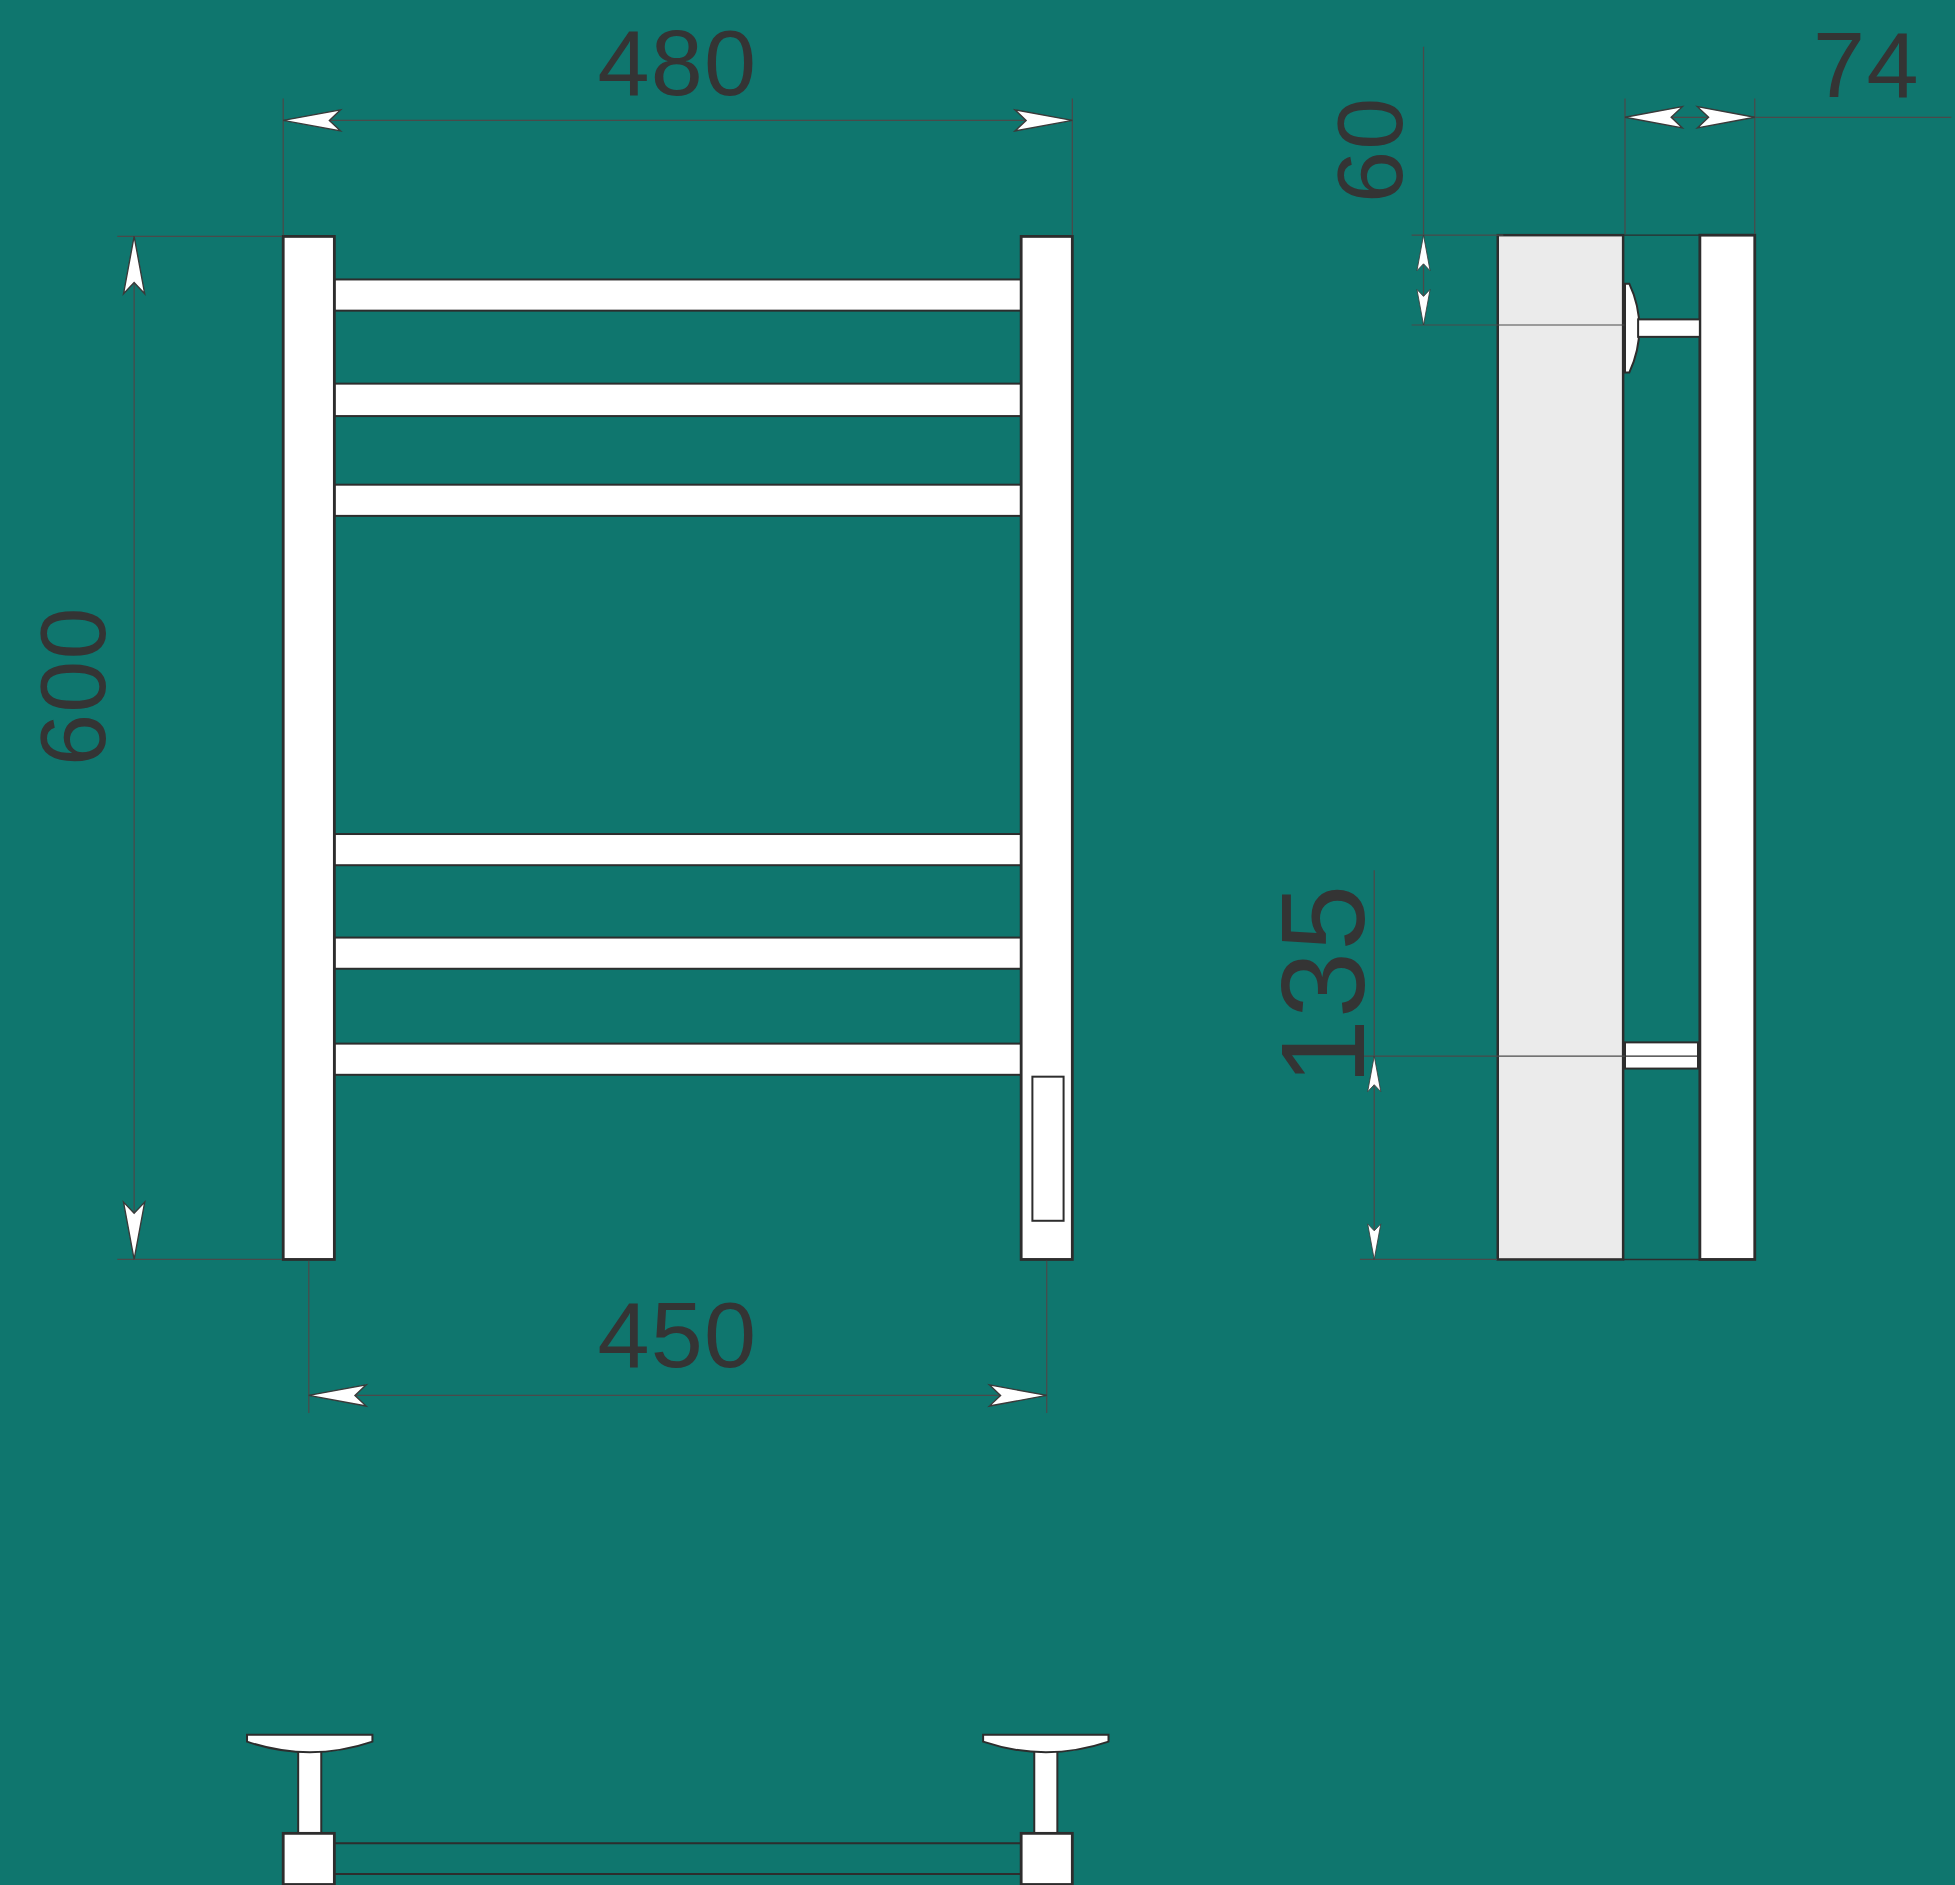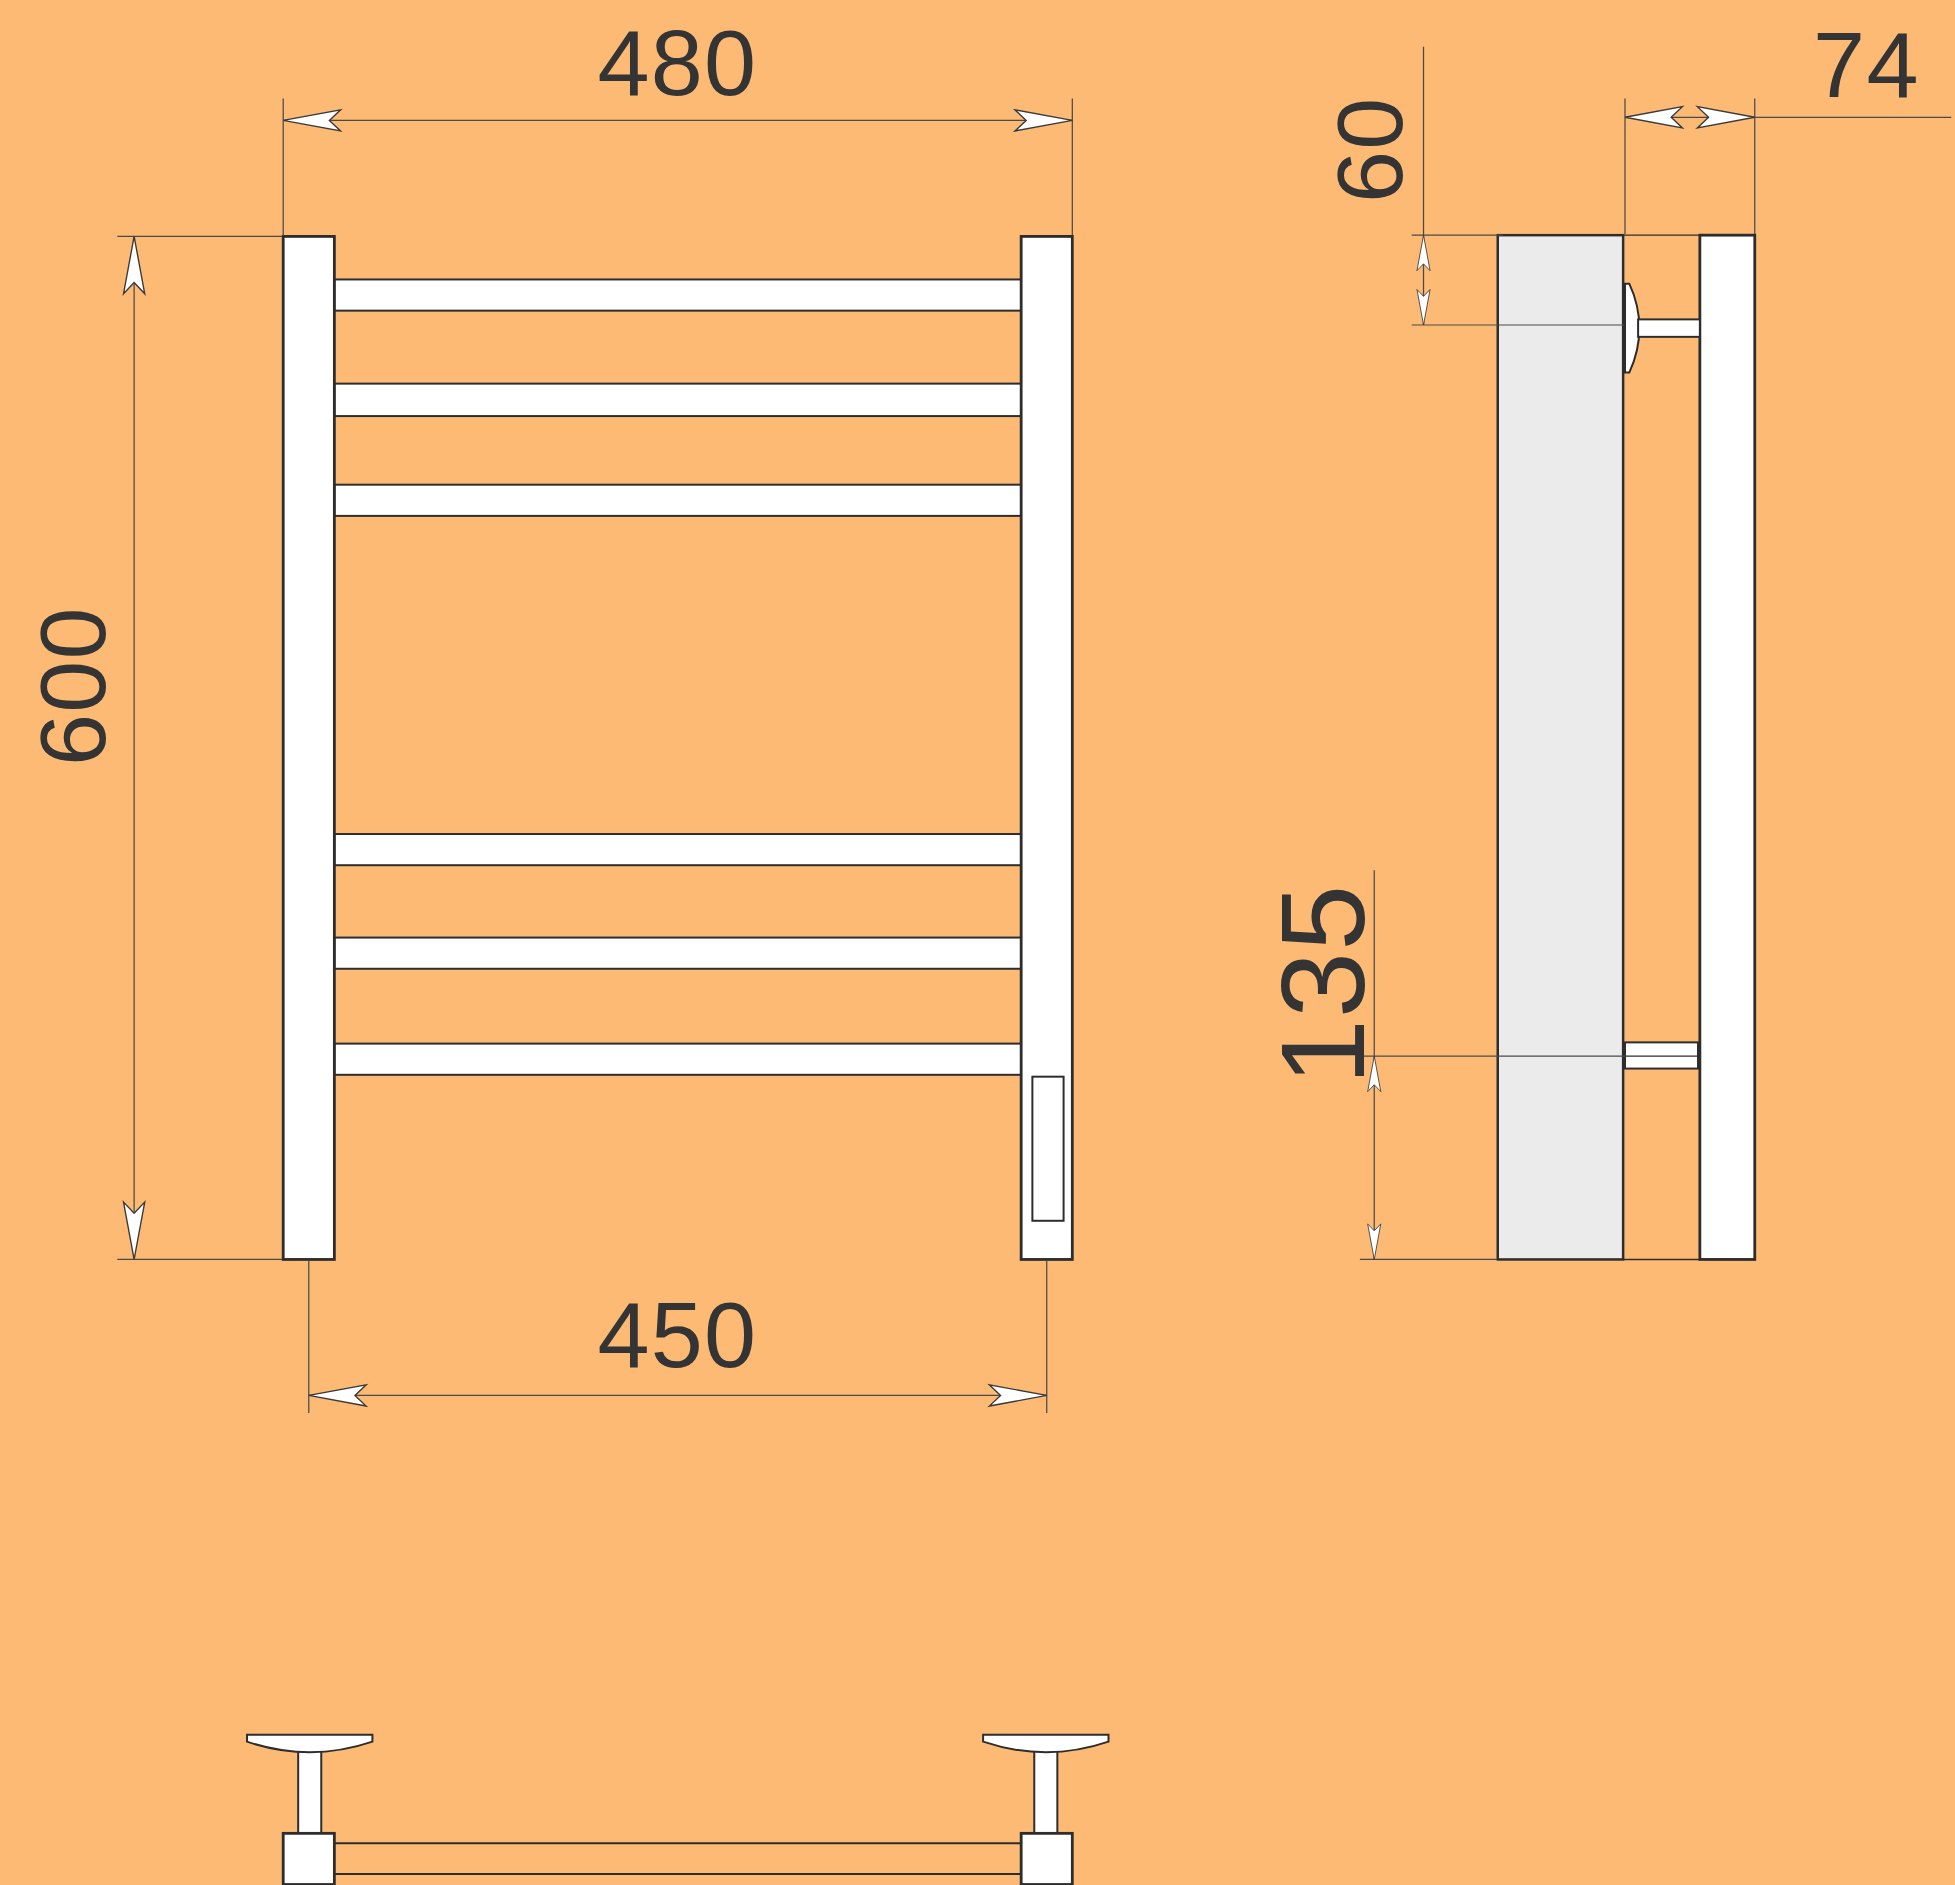--- a/index.html
+++ b/index.html
@@ -4,21 +4,21 @@
 <style>
   html, body {
     margin: 0;
     padding: 0;
     background: #ffffff;
   }
   .stage {
     width: 100%;
     max-width: 1955px;
     margin: 0 auto;
-    background: #fdba74;
+    background: #0f766e;
   }
   svg { display: block; width: 100%; height: auto; }
 
   .outline       { fill: #ffffff; stroke: #2d2d2d; stroke-width: 4.5; stroke-linejoin: miter; }
   .outline-mid   { fill: #ffffff; stroke: #2d2d2d; stroke-width: 3.2; stroke-linejoin: miter; }
   .panel         { fill: #ebebeb; stroke: #2d2d2d; stroke-width: 4; }
   .edge          { stroke: #2d2d2d; stroke-width: 3.2; fill: none; }
   .edge-thin     { stroke: #2d2d2d; stroke-width: 2.2; fill: none; }
   .dim           { stroke: #4a4a4a; stroke-width: 2; fill: none; }
   .arrowhead     { fill: #ffffff; stroke: #3a3a3a; stroke-width: 2.2; stroke-linejoin: miter; }

